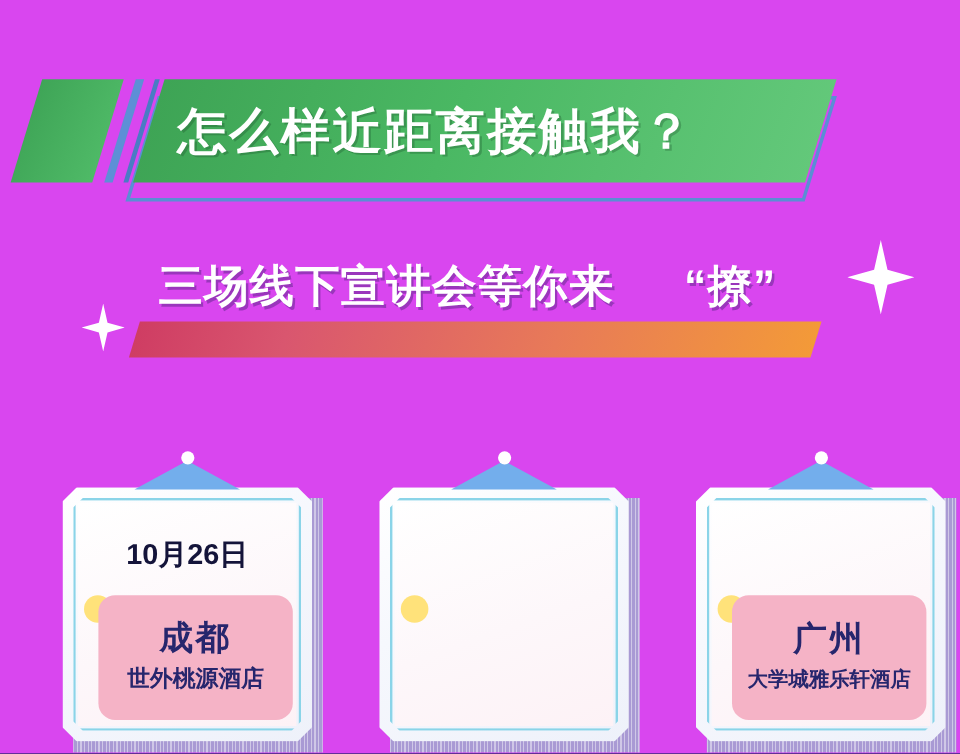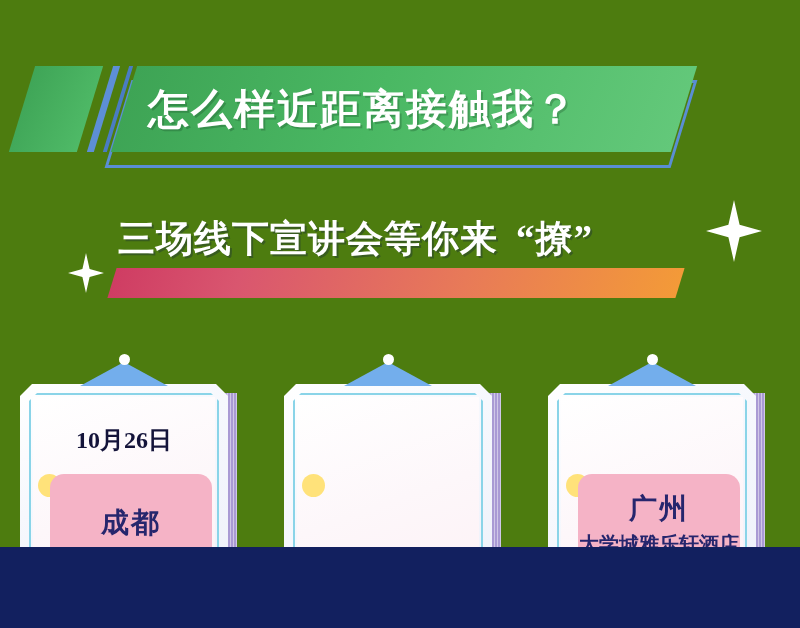--- a/index.html
+++ b/index.html
@@ -3,24 +3,24 @@
 <meta charset="utf-8">
 <style>
   html, body {
     margin: 0;
     padding: 0;
     background: #12205f;
   }
   #poster {
     position: relative;
     width: 800px;
-    height: 547px;
+    height: 628px;
     overflow: hidden;
-    background: #4d7c0f;
-    font-family: Liberation Serif, serif;
+    background: #d946ef;
+    font-family: Liberation Sans, sans-serif;
     -webkit-font-smoothing: antialiased;
   }
 
   
   .headline-zone {
     position: absolute;
     left: 0; top: 52px;
     width: 800px; height: 120px;
   }
   
@@ -79,30 +79,31 @@
   }
   .sub-bar {
     position: absolute;
     left: 112px; top: 72px;
     width: 568px; height: 30px;
     background: linear-gradient(90deg, #cf3d63 0%, #d9566f 22%, #e87a58 62%, #f39a38 100%);
     transform: skewX(-17deg);
   }
   .sub-text {
     position: absolute;
-    left: 118px; top: 18px;
+    left: 132px; top: 18px;
     width: 640px;
     display: flex;
     align-items: flex-start;
     font-size: 37px;
     font-weight: 900;
     color: #ffffff;
     letter-spacing: 1px;
     white-space: nowrap;
     text-shadow: 2px 2px 0 rgba(10,20,70,0.30);
+    gap: 40px;
   }
   .sub-text .quoted { margin-left: 18px; }
 
   
   .sparkle {
     position: absolute;
     background: #ffffff;
     clip-path: polygon(50% 0%, 60% 40%, 100% 50%, 60% 60%, 50% 100%, 40% 60%, 0% 50%, 40% 40%);
   }
   .sparkle.big   { left: 706px; top: 200px; width: 56px; height: 62px; }
@@ -110,23 +111,24 @@
 
   
   .card-row {
     position: absolute;
     left: 0; top: 366px;
     width: 800px; height: 262px;
   }
 
   .card {
     position: absolute;
-    top: 18px;
+    top: 40px;
     width: 208px;
     height: 212px;
+    margin-left: 32px;
   }
   .card.k0 { left: 20px; }
   .card.k1 { left: 284px; }
   .card.k2 { left: 548px; }
 
   
   .card-shadow {
     position: absolute;
     left: 9px; top: 9px;
     width: 208px; height: 212px;
@@ -220,21 +222,21 @@
     line-height: 1.1;
     margin-bottom: 6px;
   }
   .card-venue {
     font-size: 19px;
     font-weight: 700;
     color: #26266d;
     letter-spacing: 0px;
     white-space: nowrap;
   }
-  .card.k2 .card-venue { font-size: 20px; }
+  .card.k2 .card-venue { font-size: 17px; }
 </style>
 </head>
 <body>
 
 <div id="poster">
 
   <div class="headline-zone">
     <div class="banner-accent"></div>
     <div class="banner-sliver s1"></div>
     <div class="banner-sliver s2"></div>
@@ -260,20 +262,21 @@
       <div class="card-shadow"></div>
       <div class="card-frame"></div>
       <div class="card-keyline"></div>
       <div class="card-inner"></div>
       <div class="card-roof"></div>
       <div class="card-finial"></div>
       <div class="card-date">10月26日</div>
       <div class="card-dot"></div>
       <div class="card-pill">
         <div class="card-city">成都</div>
+        <div class="card-venue">世外桃源酒店</div>
       </div>
     </div>
 
     <div class="card k1">
       <div class="card-shadow"></div>
       <div class="card-frame"></div>
       <div class="card-keyline"></div>
       <div class="card-inner"></div>
       <div class="card-roof"></div>
       <div class="card-finial"></div>

